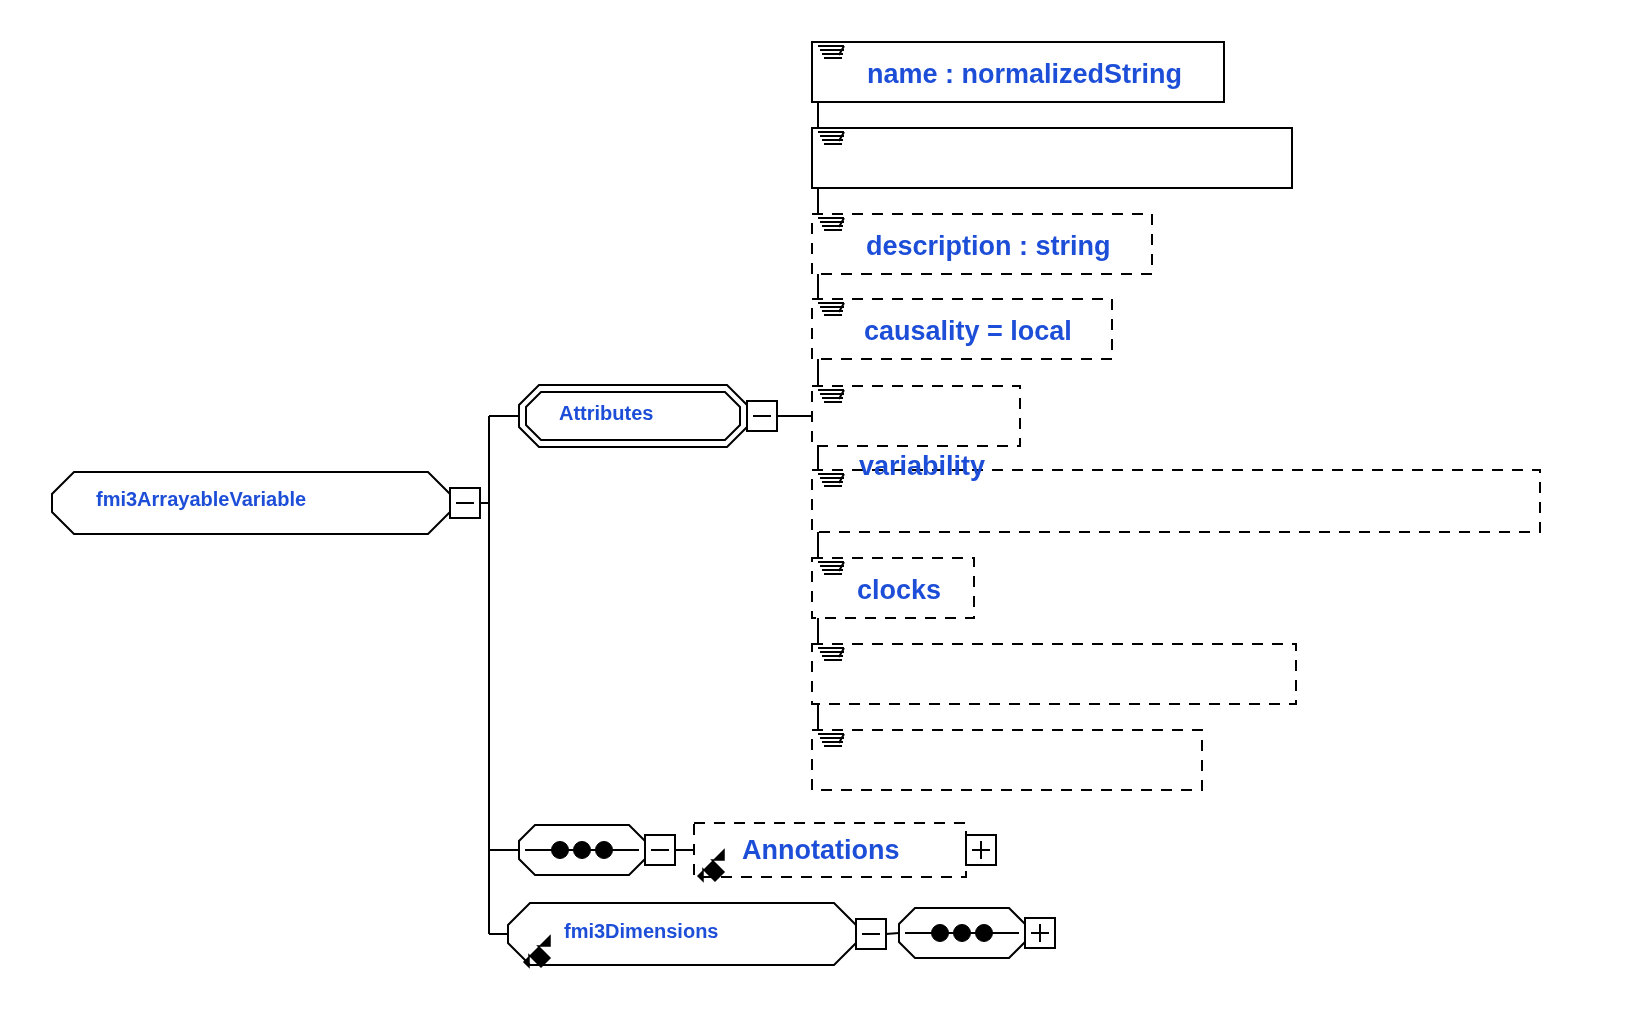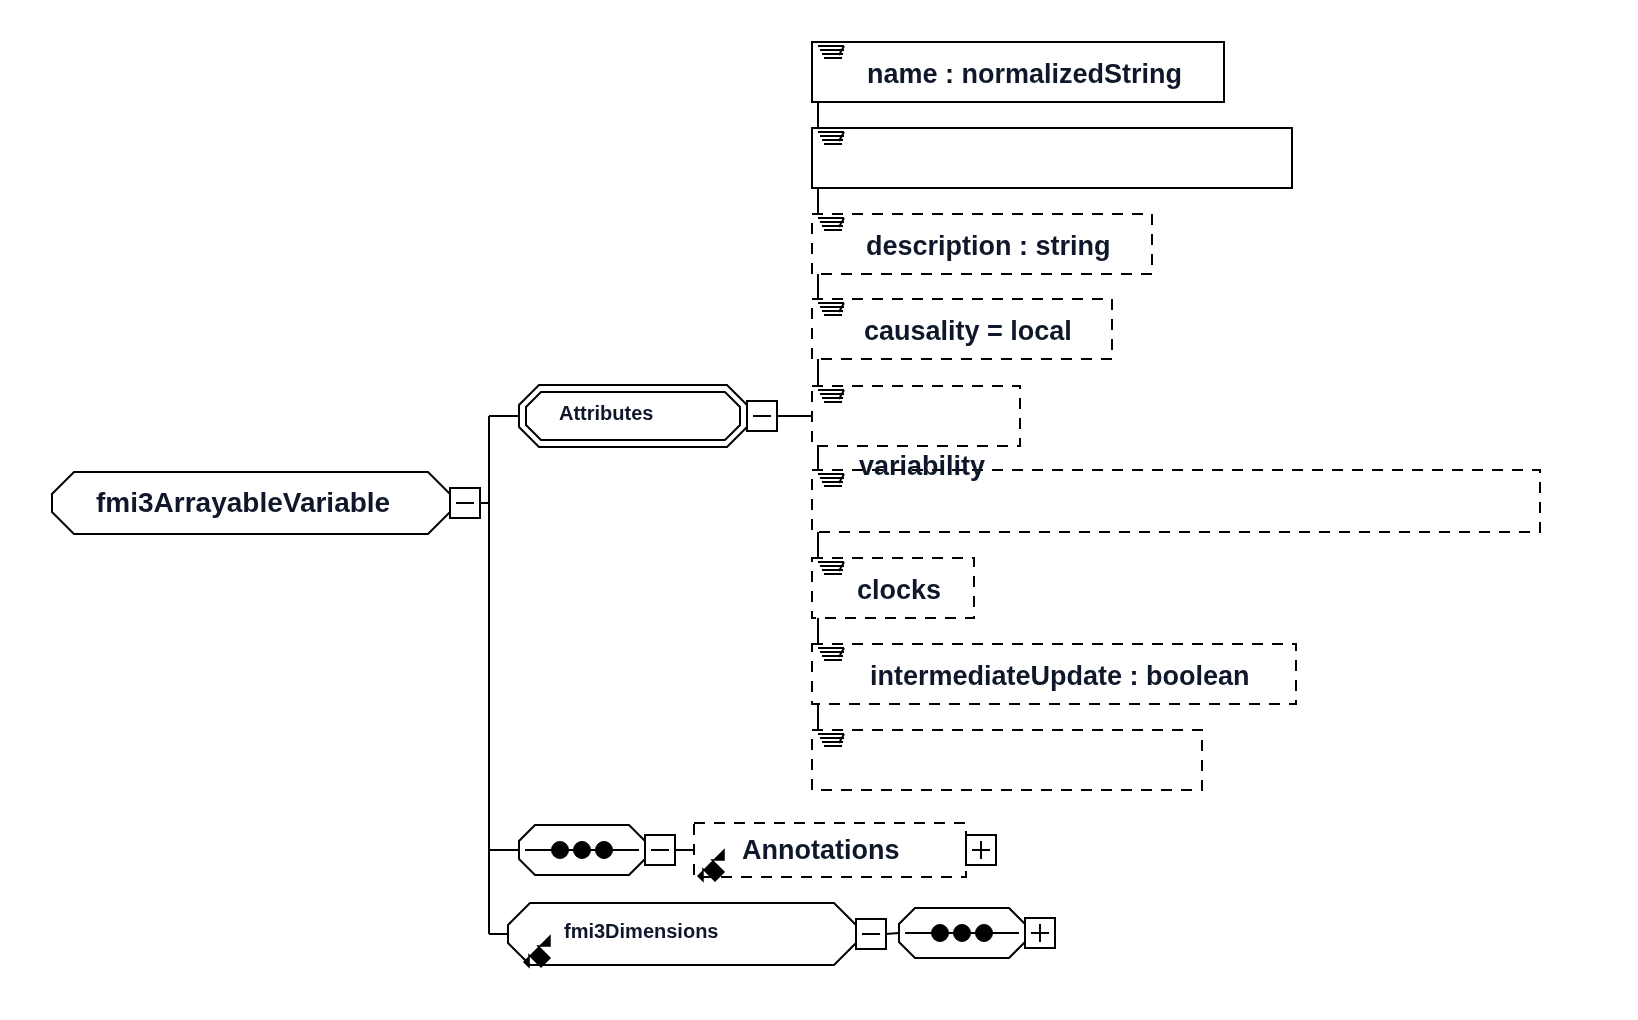--- a/index.html
+++ b/index.html
@@ -19,34 +19,34 @@
   #svg-layer {
     position: absolute;
     left: 0; top: 0;
     width: 1638px;
     height: 1020px;
   }
   
   .node-label {
     position: absolute;
     font-family: "Liberation Sans", sans-serif;
-    color: #0f172a;
+    color: #1d4ed8;
     white-space: nowrap;
     line-height: 1;
   }
   .attr-text {
     font-size: 27px;
     font-weight: bold;
   }
   .group-text {
     font-size: 20px;
     font-weight: bold;
   }
   .root-text {
-    font-size: 28px;
+    font-size: 20px;
     font-weight: bold;
   }
 </style>
 </head>
 <body>
 
 <div id="canvas">
   <svg id="svg-layer" viewBox="0 0 1638 1020" xmlns="http://www.w3.org/2000/svg">
       <line x1="480" y1="503" x2="489" y2="503" stroke="#000000" stroke-width="2"></line>
       <line x1="489" y1="416" x2="489" y2="934" stroke="#000000" stroke-width="2"></line>
@@ -186,16 +186,15 @@
         <line x1="1040" y1="924" x2="1040" y2="942" stroke="#000000" stroke-width="2"></line>
       </g>
     </svg>
 <div class="node-label root-text" style="left: 96px; top: 489px; visibility: visible;">fmi3ArrayableVariable</div>
     <div class="node-label group-text" style="left: 559px; top: 403px; visibility: visible;">Attributes</div>
     <div class="node-label attr-text" style="left: 867px; top: 61px; visibility: visible;">name : normalizedString</div>
     <div class="node-label attr-text" style="left: 866px; top: 233px; visibility: visible;">description : string</div>
     <div class="node-label attr-text" style="left: 864px; top: 318px; visibility: visible;">causality = local</div>
     <div class="node-label attr-text" style="left: 859px; top: 405px; visibility: visible; margin-top: 48px;">variability</div>
     <div class="node-label attr-text" style="left: 857px; top: 577px; visibility: visible;">clocks</div>
-    <div class="node-label attr-text" style="left: 870px; top: 663px; visibility: visible;">intermediateUpdate : boolean</div>
     <div class="node-label attr-text" style="left: 742px; top: 837px; visibility: visible;">Annotations</div>
     <div class="node-label group-text" style="left: 564px; top: 921px; visibility: visible;">fmi3Dimensions</div>
   </div>
 
 </body></html>

